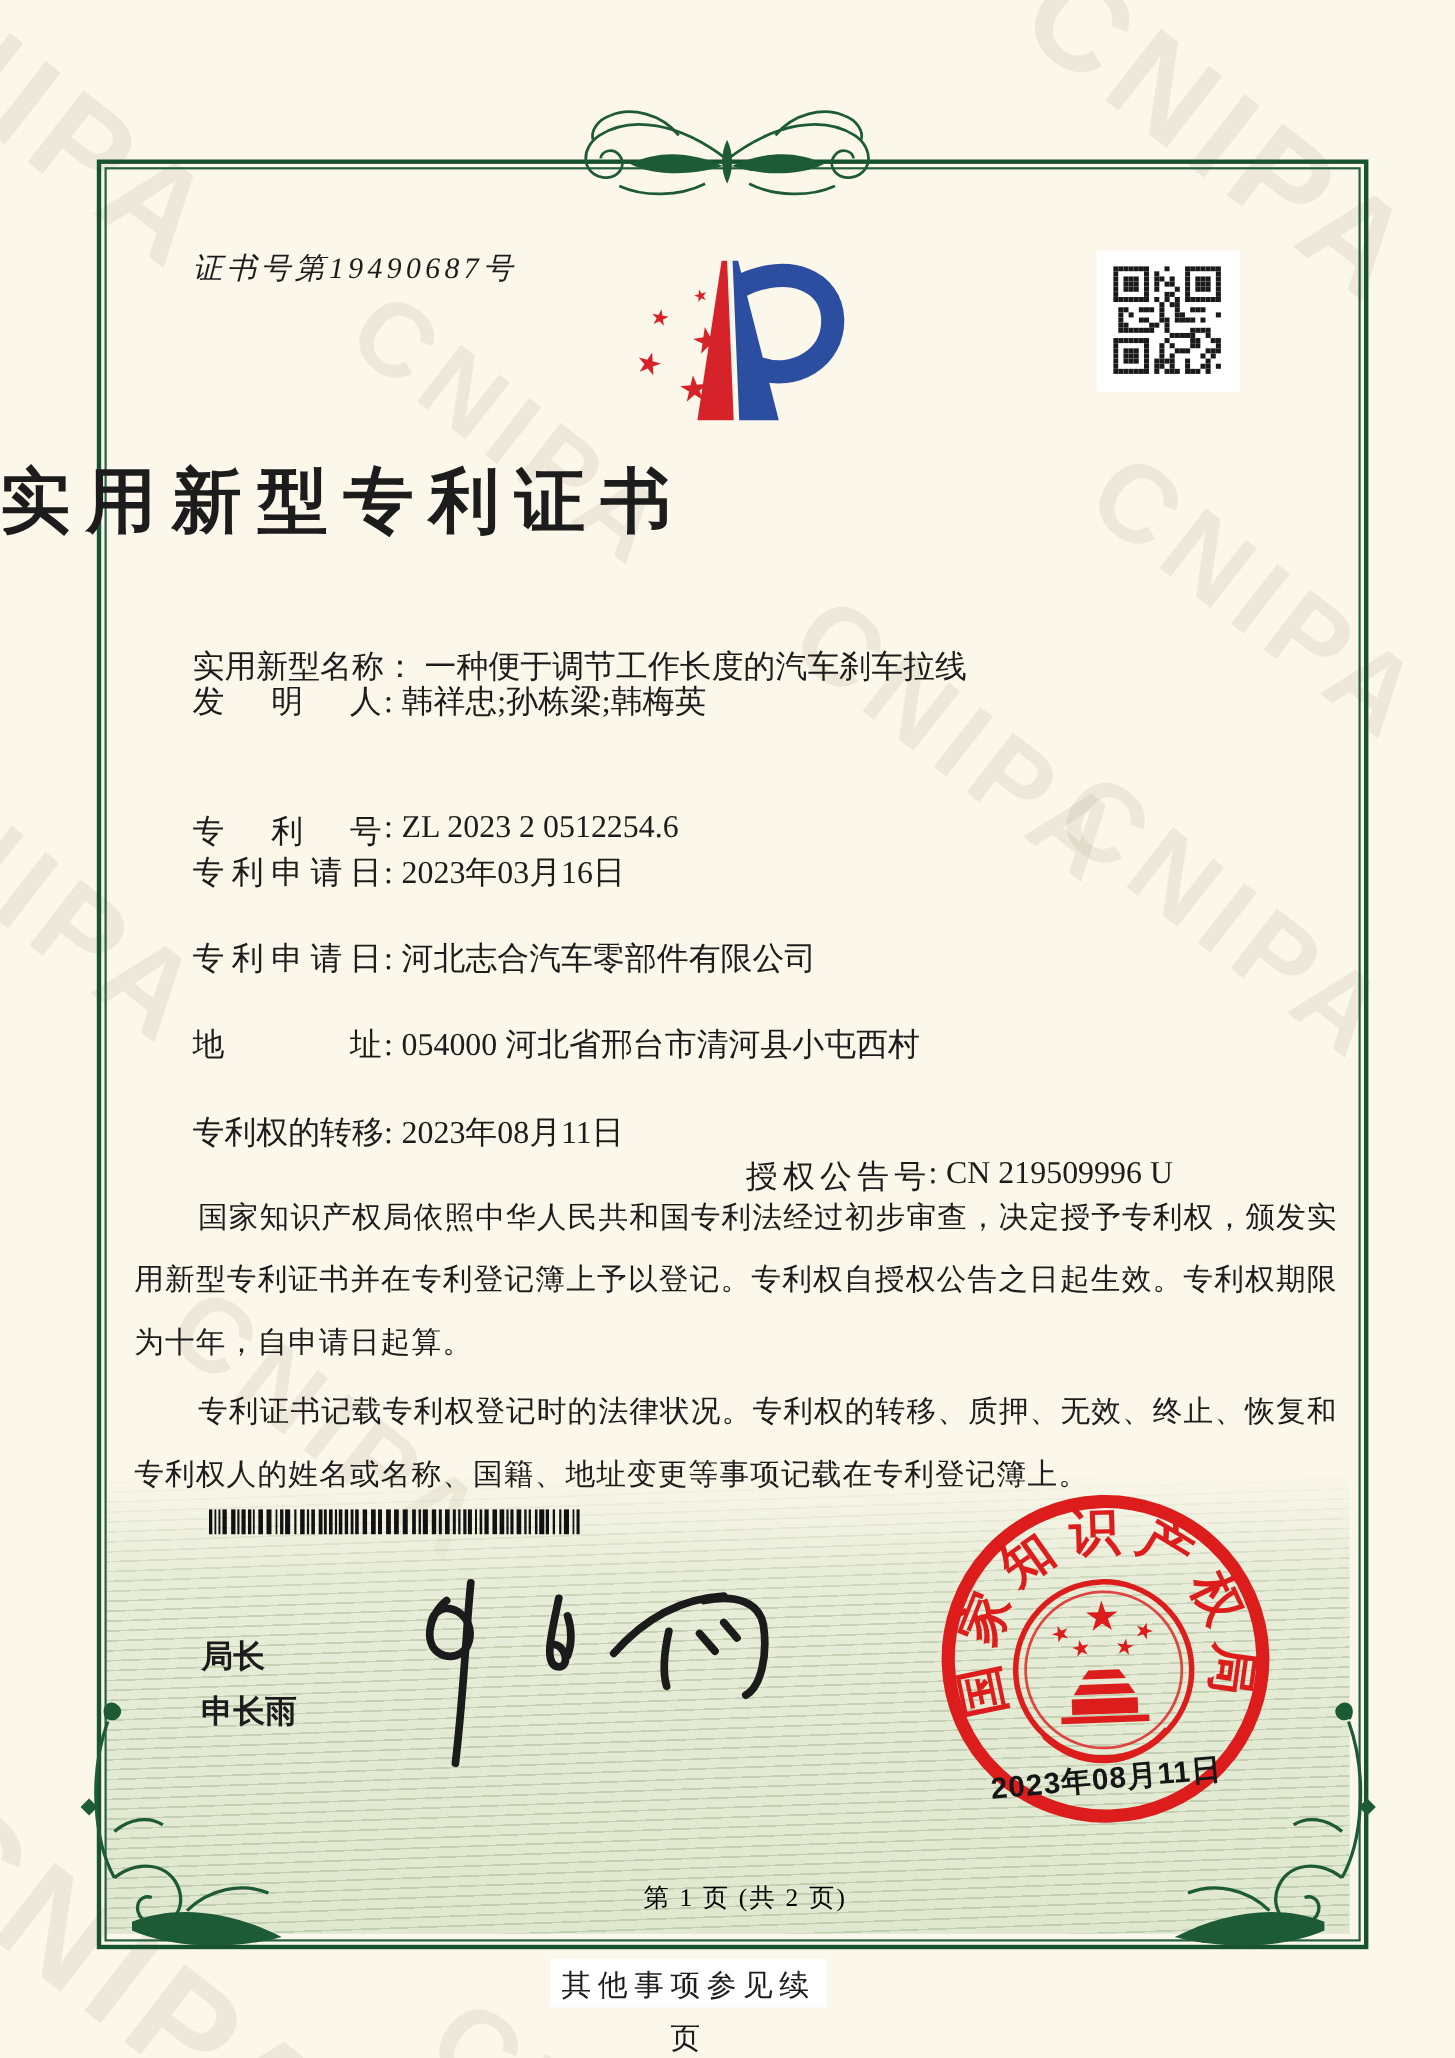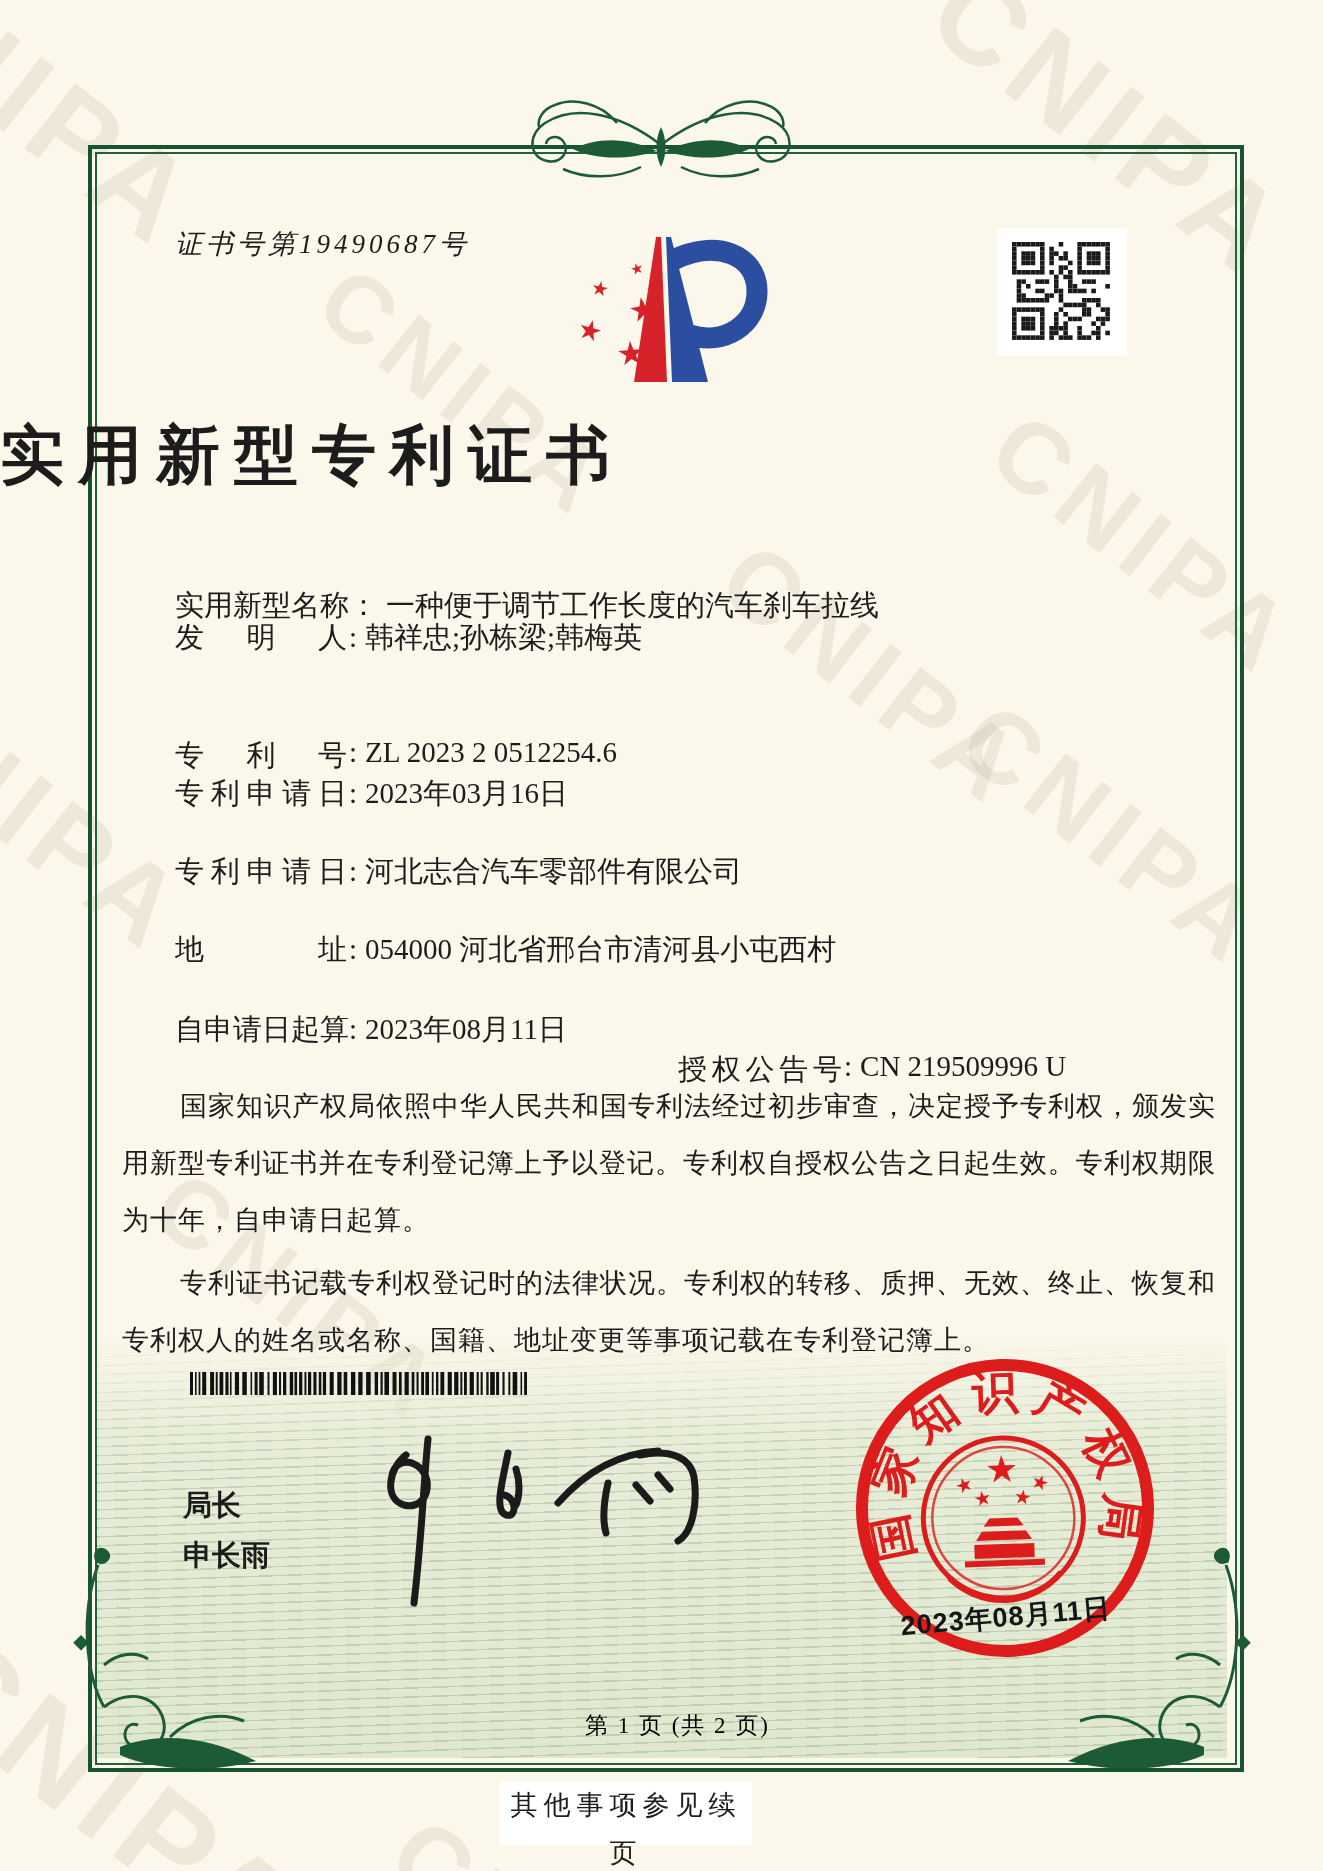--- a/index.html
+++ b/index.html
@@ -41,21 +41,21 @@
   
   .barcode{position:absolute;left:190px;top:1372px;z-index:3;}
   .sigsvg{position:absolute;left:340px;top:1425px;z-index:3;}
   .role{position:absolute;left:183px;top:1486px;font-family:"Liberation Sans","DejaVu Sans",sans-serif;
         font-weight:bold;font-size:29px;z-index:3;}
   .dirname{position:absolute;left:183px;top:1536px;font-family:"Liberation Sans","DejaVu Sans",sans-serif;
         font-weight:bold;font-size:29px;z-index:3;}
   .seal{position:absolute;left:855px;top:1358px;z-index:4;transform:rotate(-2deg);}
   .pageinfo{position:absolute;left:16px;top:1710px;width:100%;text-align:center;font-size:23px;
             color:#000000;z-index:3;letter-spacing:2px;}
-  .note{position:absolute;left:500px;top:1781px;width:252px;height:64px;background:#ffffff;
+  .note{position:absolute;left:500px;top:1781px;width:252px;height:44px;background:#ffffff;
         text-align:center;line-height:48px;font-size:27px;letter-spacing:6px;z-index:3;}
 </style>
 </head>
 <body>
 
 <div class="page">
 
   <svg width="0" height="0" style="position:absolute">
     <defs>
       <path id="star" d="M0,-1 L0.2245,-0.309 L0.951,-0.309 L0.3633,0.118 L0.5878,0.809 L0,0.382 L-0.5878,0.809 L-0.3633,0.118 L-0.951,-0.309 L-0.2245,-0.309 Z"></path>
@@ -355,21 +355,21 @@
     <div class="frow" style="top:774px;">
       <span class="flabel">专利申请日</span><span class="fcolon">:</span><span class="fvalue">2023年03月16日</span>
     </div>
     <div class="frow" style="top:852px;">
       <span class="flabel">专利申请日</span><span class="fcolon">:</span><span class="fvalue">河北志合汽车零部件有限公司</span>
     </div>
     <div class="frow" style="top:930px;">
       <span class="flabel">地址</span><span class="fcolon">:</span><span class="fvalue">054000 河北省邢台市清河县小屯西村</span>
     </div>
     <div class="frow" style="top:1010px;">
-      <span class="flabel">自申请日起算</span><span class="fcolon">:</span><span class="fvalue">2023年08月11日</span>
+      <span class="flabel">专利权的转移</span><span class="fcolon">:</span><span class="fvalue">2023年08月11日</span>
     </div>
     <div class="frow2" style="top:1010px;left:503px;margin-top:40px;">
       <span class="flabel" style="width:164px;">授权公告号</span><span class="fcolon">:</span><span class="fvalue">CN 219509996 U</span>
     </div>
   </div>
 
   <div class="bodytext">
     <p>国家知识产权局依照中华人民共和国专利法经过初步审查，决定授予专利权，颁发实用新型专利证书并在专利登记簿上予以登记。专利权自授权公告之日起生效。专利权期限为十年，自申请日起算。</p>
     <p>专利证书记载专利权登记时的法律状况。专利权的转移、质押、无效、终止、恢复和专利权人的姓名或名称、国籍、地址变更等事项记载在专利登记簿上。</p>
   </div>

